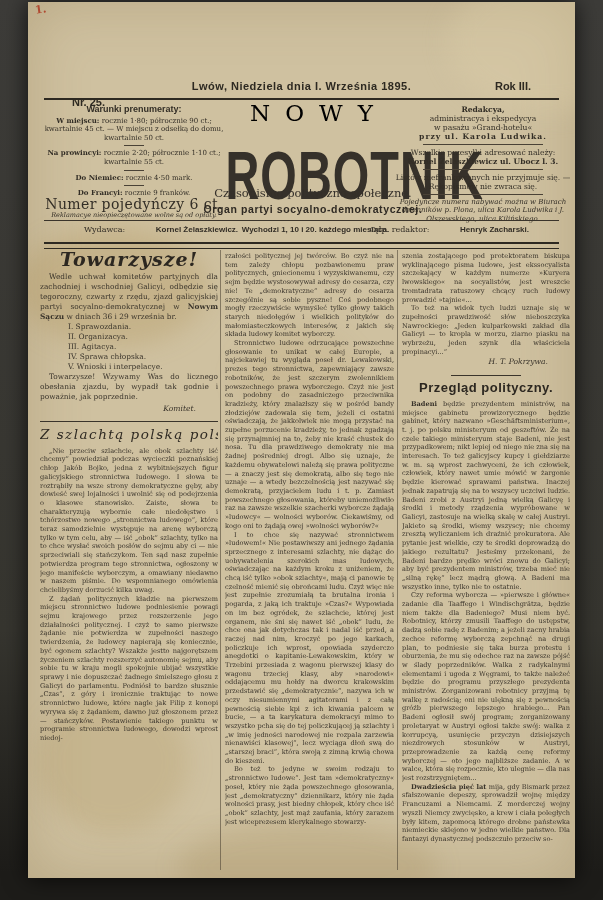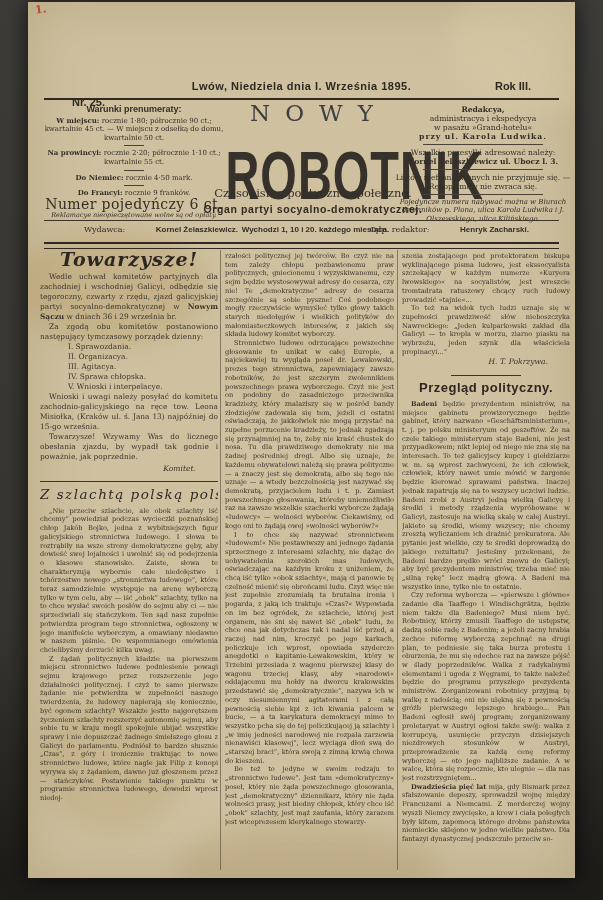--- a/index.html
+++ b/index.html
@@ -31,21 +31,21 @@
   .hdr-rule{position:absolute;left:16px;right:16px;top:96px;border-top:2px solid #2d2921;}
   
   .sub-box{position:absolute;left:12px;top:103px;width:188px;text-align:center;font-size:7px;line-height:8.6px;}
   .sub-box .bx-title{font-family:"Liberation Sans",sans-serif;font-weight:bold;font-size:9px;margin-bottom:3px;}
   .sub-box .item{margin-bottom:2px;}
   .sub-box .lbl{font-weight:bold;}
   .tiny-div{width:20px;border-top:1px solid #4a4236;margin:3px auto;}
   .sub-box .single{font-size:14px;margin-top:2px;letter-spacing:.4px;}
   .sub-box .note{font-style:italic;font-size:6.5px;margin-top:3px;}
   .mast-center{position:absolute;left:200px;top:98px;width:167px;text-align:center;}
-  .nowy{font-size:23px;letter-spacing:15px;padding-left:15px;color:#404040;}
+  .nowy{font-size:23px;letter-spacing:15px;padding-left:15px;color:#000000;}
   .robotnik{display:inline-block;font-family:"Liberation Sans",sans-serif;font-weight:bold;
     font-size:46px;letter-spacing:1px;color:#36312a;transform:scale(1.02,1.5);transform-origin:center top;margin-top:8px;}
   .mast-sub{position:absolute;left:170px;top:184px;width:230px;text-align:center;}
   .czasopismo{font-size:11.5px;color:#35302a;}
   .organ{font-family:"Liberation Sans",sans-serif;font-weight:bold;font-size:10.5px;letter-spacing:.6px;margin-top:3px;color:#2f2a23;}
   .office-box{position:absolute;left:366px;top:103px;width:178px;text-align:center;font-size:7.6px;line-height:9px;}
   .office-box .b{font-weight:bold;}
   .office-box .sp{letter-spacing:1px;font-weight:bold;}
   .office-box .it{font-style:italic;font-size:7px;line-height:8.4px;}
   .office-rule{width:120px;border-top:1px solid #4a4236;margin:3px auto;}
@@ -143,27 +143,25 @@
   </div>
   <div class="double-rule"></div>
 
   <div class="vrule vr1"></div>
   <div class="vrule vr2"></div>
 
   <div class="col col1">
     <div class="lead-article">
       <div class="head-blackletter">Towarzysze!</div>
       <p><span>Wedle uchwał komitetów partyjnych dla zachodniej i wschodniej Galicyi, odbędzie się tegoroczny, czwarty z rzędu, zjazd galicyjskiej partyi socyalno-demokratycznej w </span><b>Nowym Sączu</b><span> w dniach 36 i 29 września br.</span></p>
-      <p>Za zgodą obu komitetów postanowiono następujący tymczasowy porządek dzienny:</p>
       <div class="agenda">I. Sprawozdania.</div>
       <div class="agenda">II. Organizacya.</div>
       <div class="agenda">III. Agitacya.</div>
       <div class="agenda">IV. Sprawa chłopska.</div>
       <div class="agenda">V. Wnioski i interpelacye.</div>
-      <p>Wnioski i uwagi należy posyłać do komitetu zachodnio-galicyjskiego na ręce tow. Leona Misiołka, (Kraków ul. ś. Jana 13) najpóźniej do 15-go września.</p>
       <p>Towarzysze! Wzywamy Was do licznego obesłania zjazdu, by wypadł tak godnie i poważnie, jak poprzednie.</p>
       <div class="sig">Komitet.</div>
     </div>
     <div class="col-rule"></div>
     <div>
       <div class="head-italic">Z szlachtą polską polski lud!..</div>
       <p>„Nie przeciw szlachcie, ale obok szlachty iść chcemy” powiedział podczas wycieczki poznańskiej chłop Jakób Bojko, jedna z wybitniejszych figur galicyjskiego stronnictwa ludowego. I słowa te roztrąbiły na wsze strony demokratyczne gęby, aby dowieść swej lojalności i uwolnić się od podejrzenia o klasowe stanowisko. Zaiste, słowa te charakteryzują wybornie całe niedołęstwo i tchórzostwo nowego „stronnictwa ludowego”, które teraz samodzielnie występuje na arenę wyborczą tylko w tym celu, aby — iść „obok” szlachty, tylko na to chce wysłać swoich posłów do sejmu aby ci — nie sprzeciwiali się stańczykom. Ten sąd nasz zupełnie potwierdza program tego stronnictwa, ogłoszony w jego manifeście wyborczym, a omawiany niedawno w naszem piśmie. Do wspomnianego omówienia chcielibyśmy dorzucić kilka uwag.</p>
       <p>Z żądań politycznych kładzie na pierwszem miejscu stronnictwo ludowe podniesienie powagi sejmu krajowego przez rozszerzenie jego działalności politycznej. I czyż to samo pierwsze żądanie nie potwierdza w zupełności naszego twierdzenia, że ludowcy napierają się koniecznie, być ogonem szlachty? Wszakże jestto najgorętszem życzeniem szlachty rozszerzyć autonomię sejmu, aby sobie tu w kraju mogli spokojnie ubijać wszystkie sprawy i nie dopuszczać żadnego śmielszego głosu z Galicyi do parlamentu. Podniósł to bardzo słusznie „Czas”, z góry i ironicznie traktując to nowe stronnictwo ludowe, które nagle jak Filip z konopi wyrywa się z żądaniem, dawno już głoszonem przez — stańczyków. Postawienie takiego punktu w programie stronnictwa ludowego, dowodzi wprost niedoj-</p>
     </div>
   </div>

